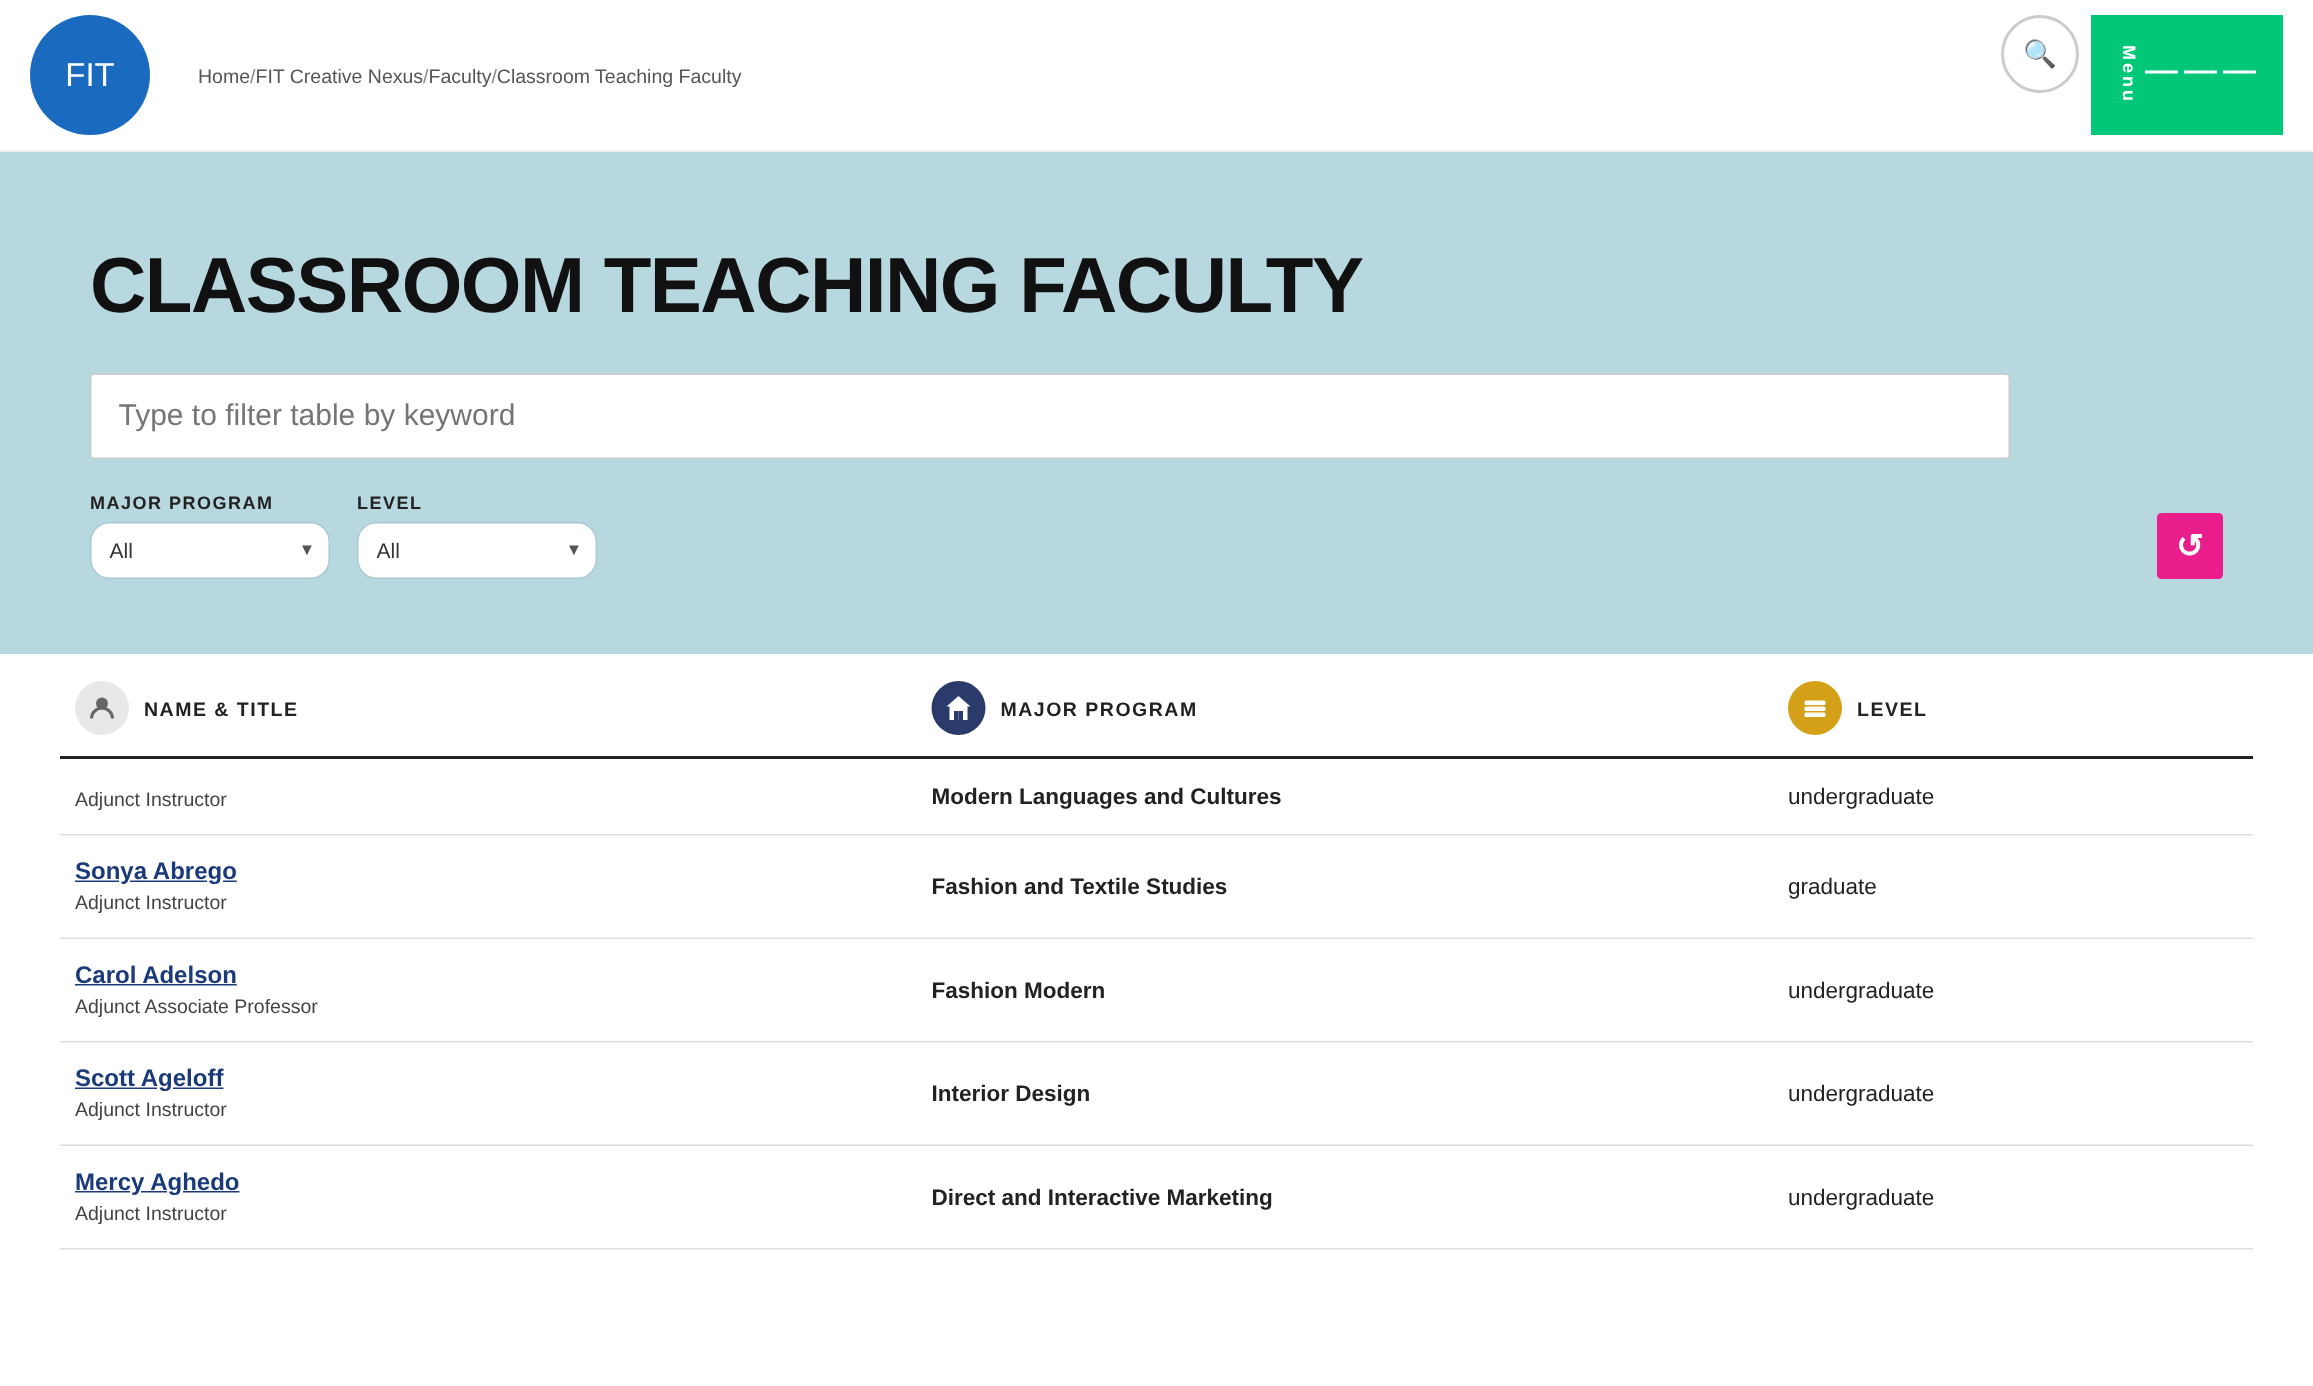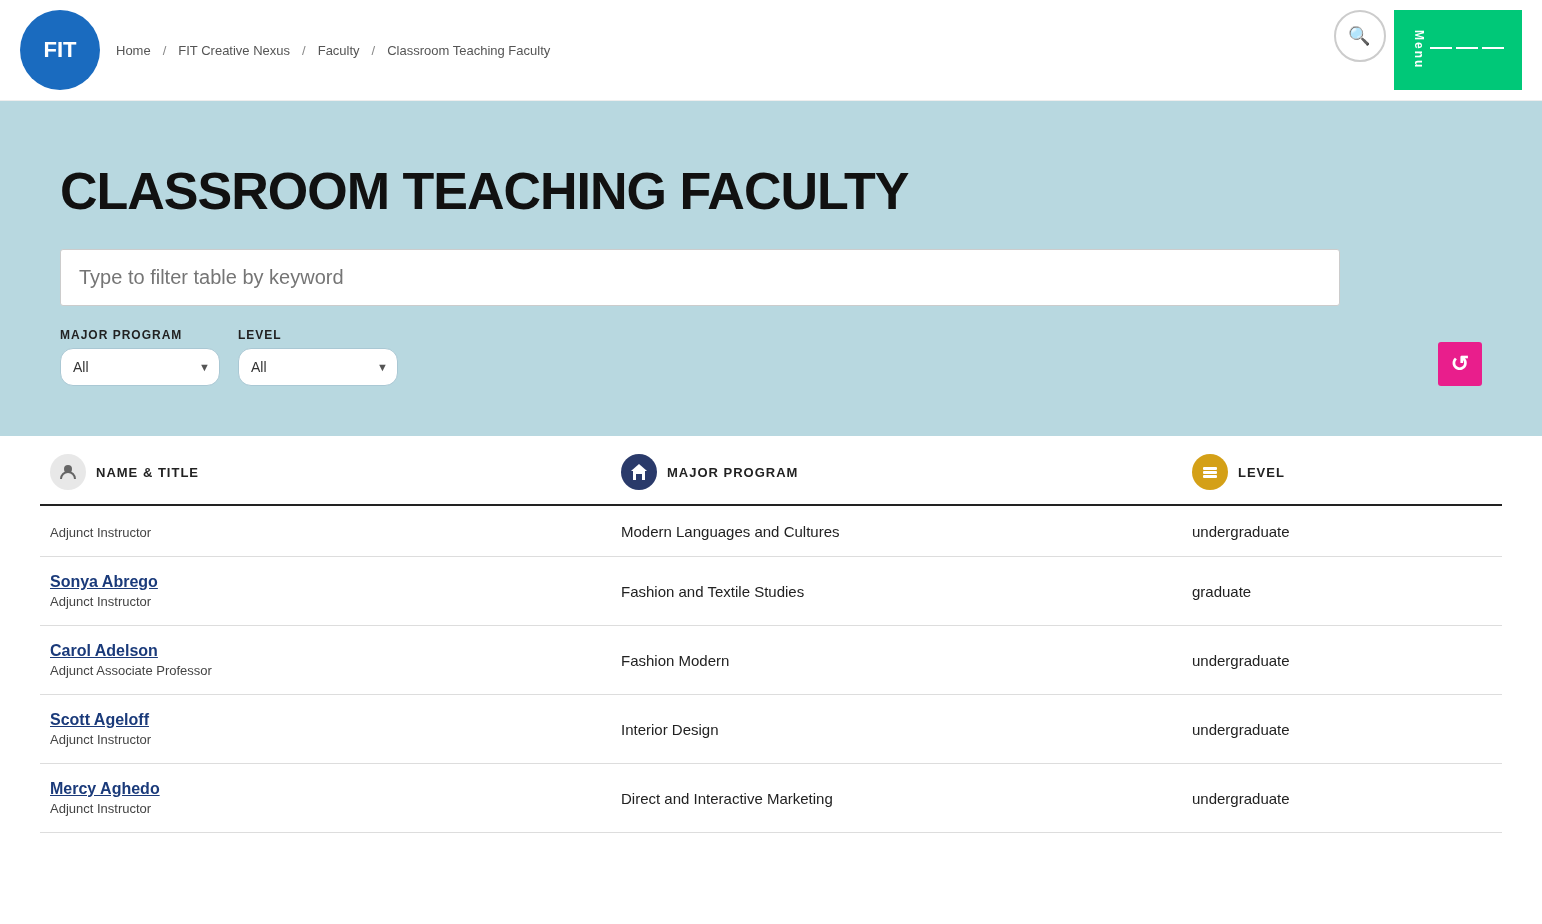--- a/index.html
+++ b/index.html
@@ -24,28 +24,29 @@
     .logo-circle {
       width: 80px;
       height: 80px;
       background: #1a6bbf;
       border-radius: 50%;
       display: flex;
       align-items: center;
       justify-content: center;
       color: white;
       font-size: 22px;
-      font-weight: bold;
+      font-weight: normal;
       flex-shrink: 0;
     }
     .breadcrumb {
       font-size: 13px;
       color: #555;
       display: flex;
-      gap: 12px;
+      gap: 0;
+      margin-left: 16px;
     }
     .breadcrumb a { color: #555; text-decoration: none; }
     .breadcrumb .sep { color: #888; }
     .breadcrumb .current { color: #555; }
 
     .header-right {
       display: flex;
       align-items: stretch;
       gap: 0;
     }
@@ -232,20 +233,21 @@
       cursor: pointer;
     }
     .faculty-title {
       font-size: 13px;
       color: #444;
       margin-top: 3px;
     }
     .major-program {
       font-size: 15px;
       color: #222;
+      font-weight: bold;
     }
     .level {
       font-size: 15px;
       color: #222;
     }
   </style>
 </head>
 <body>
 
 <div class="header">

